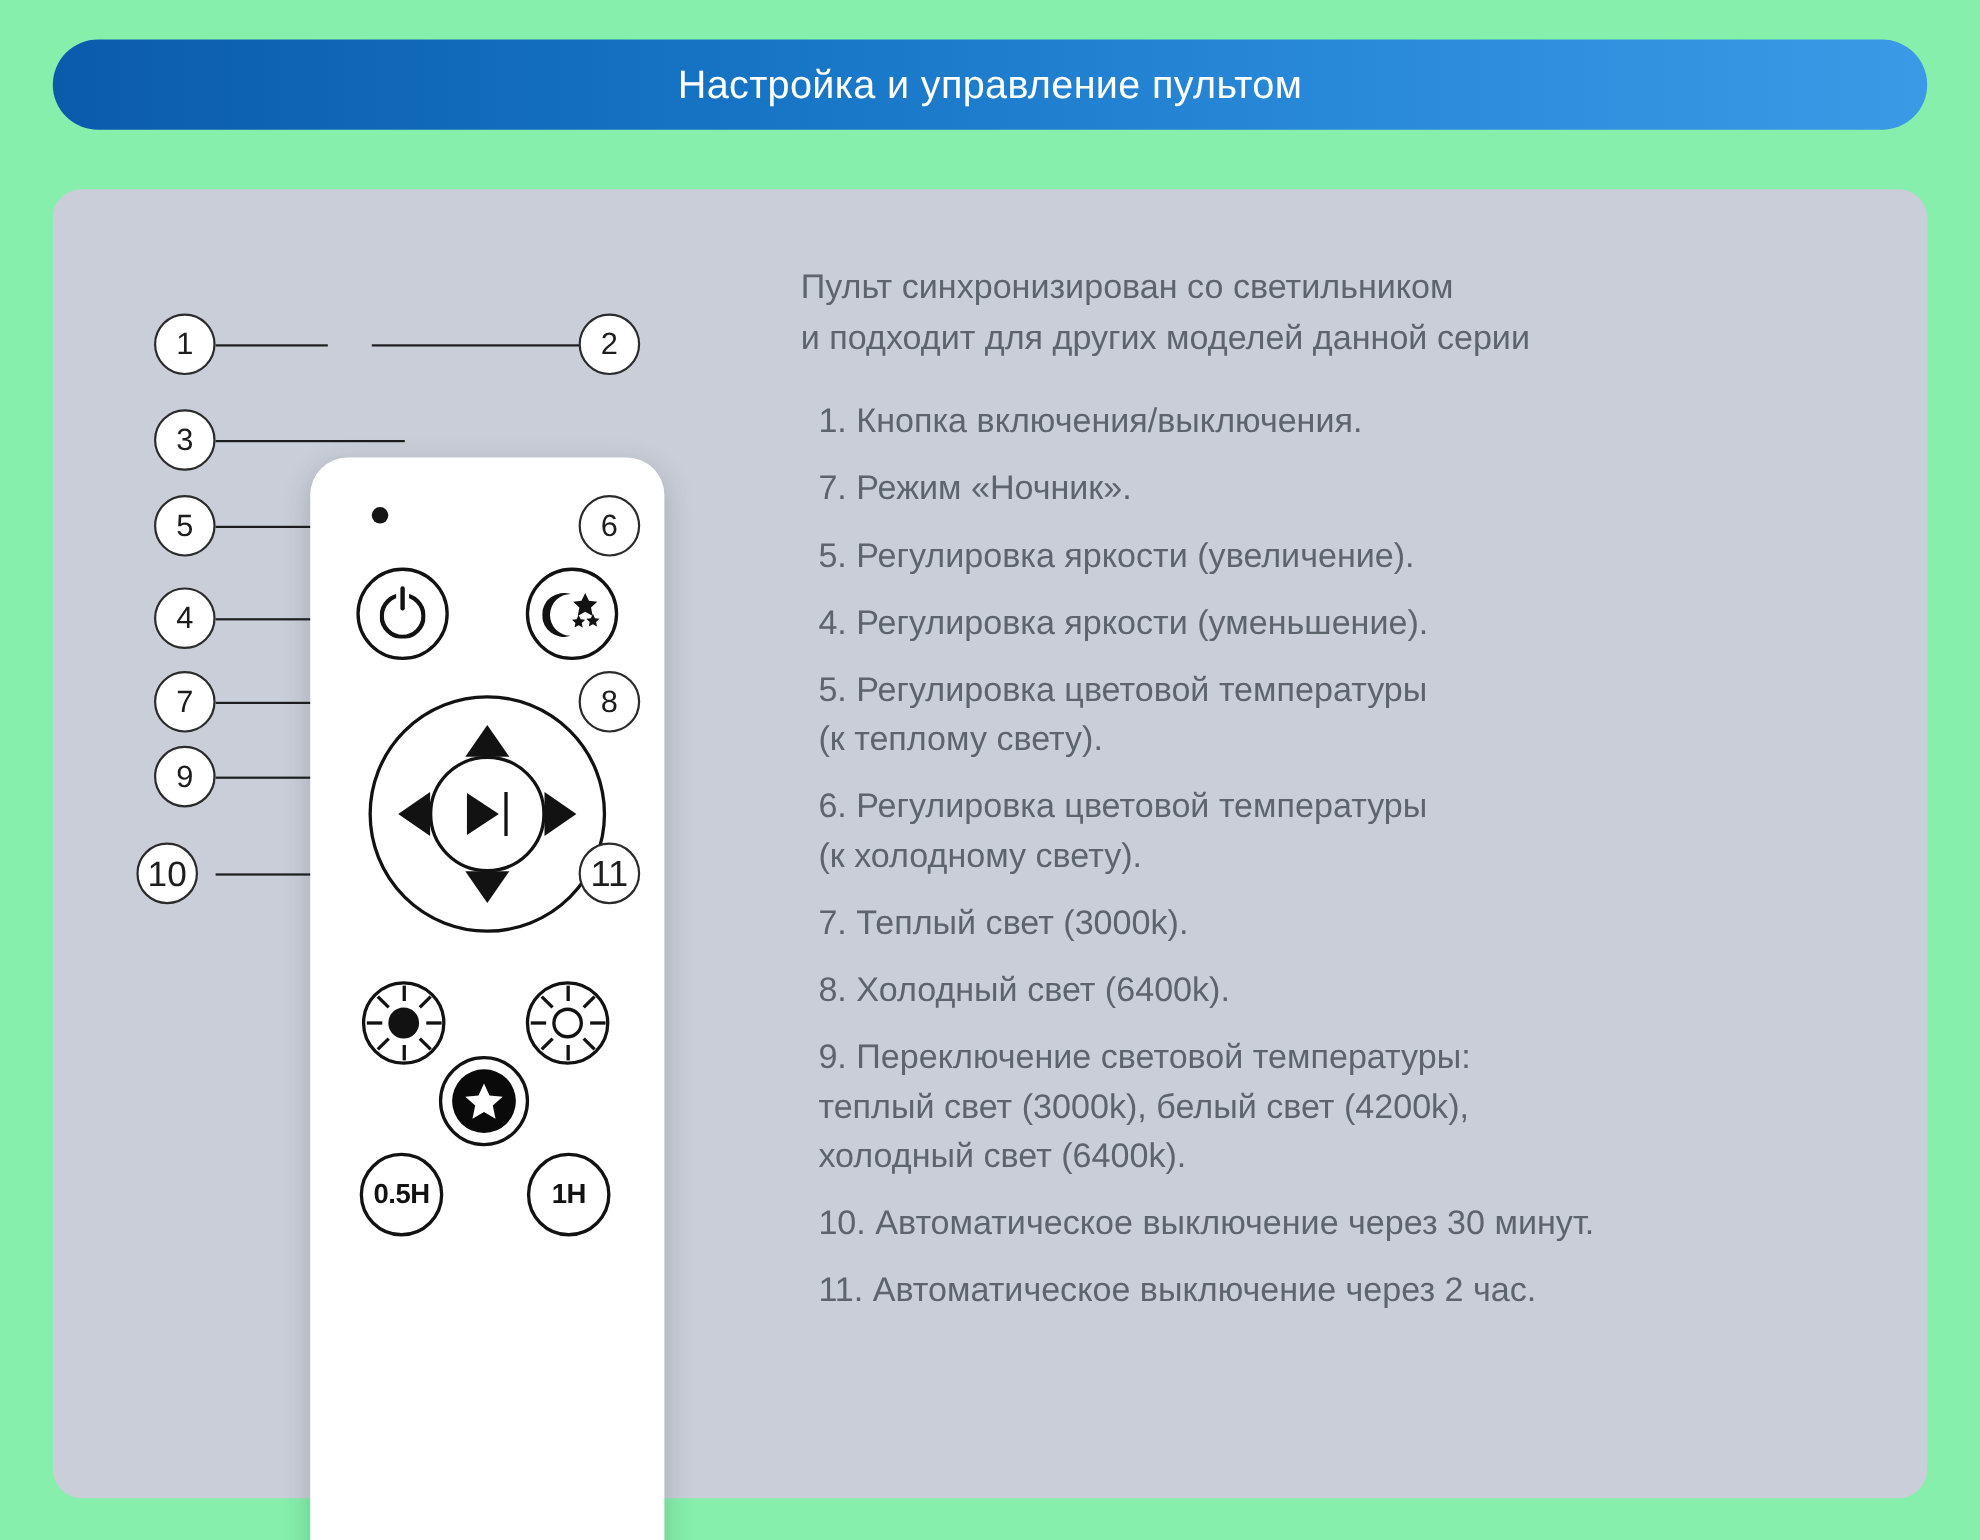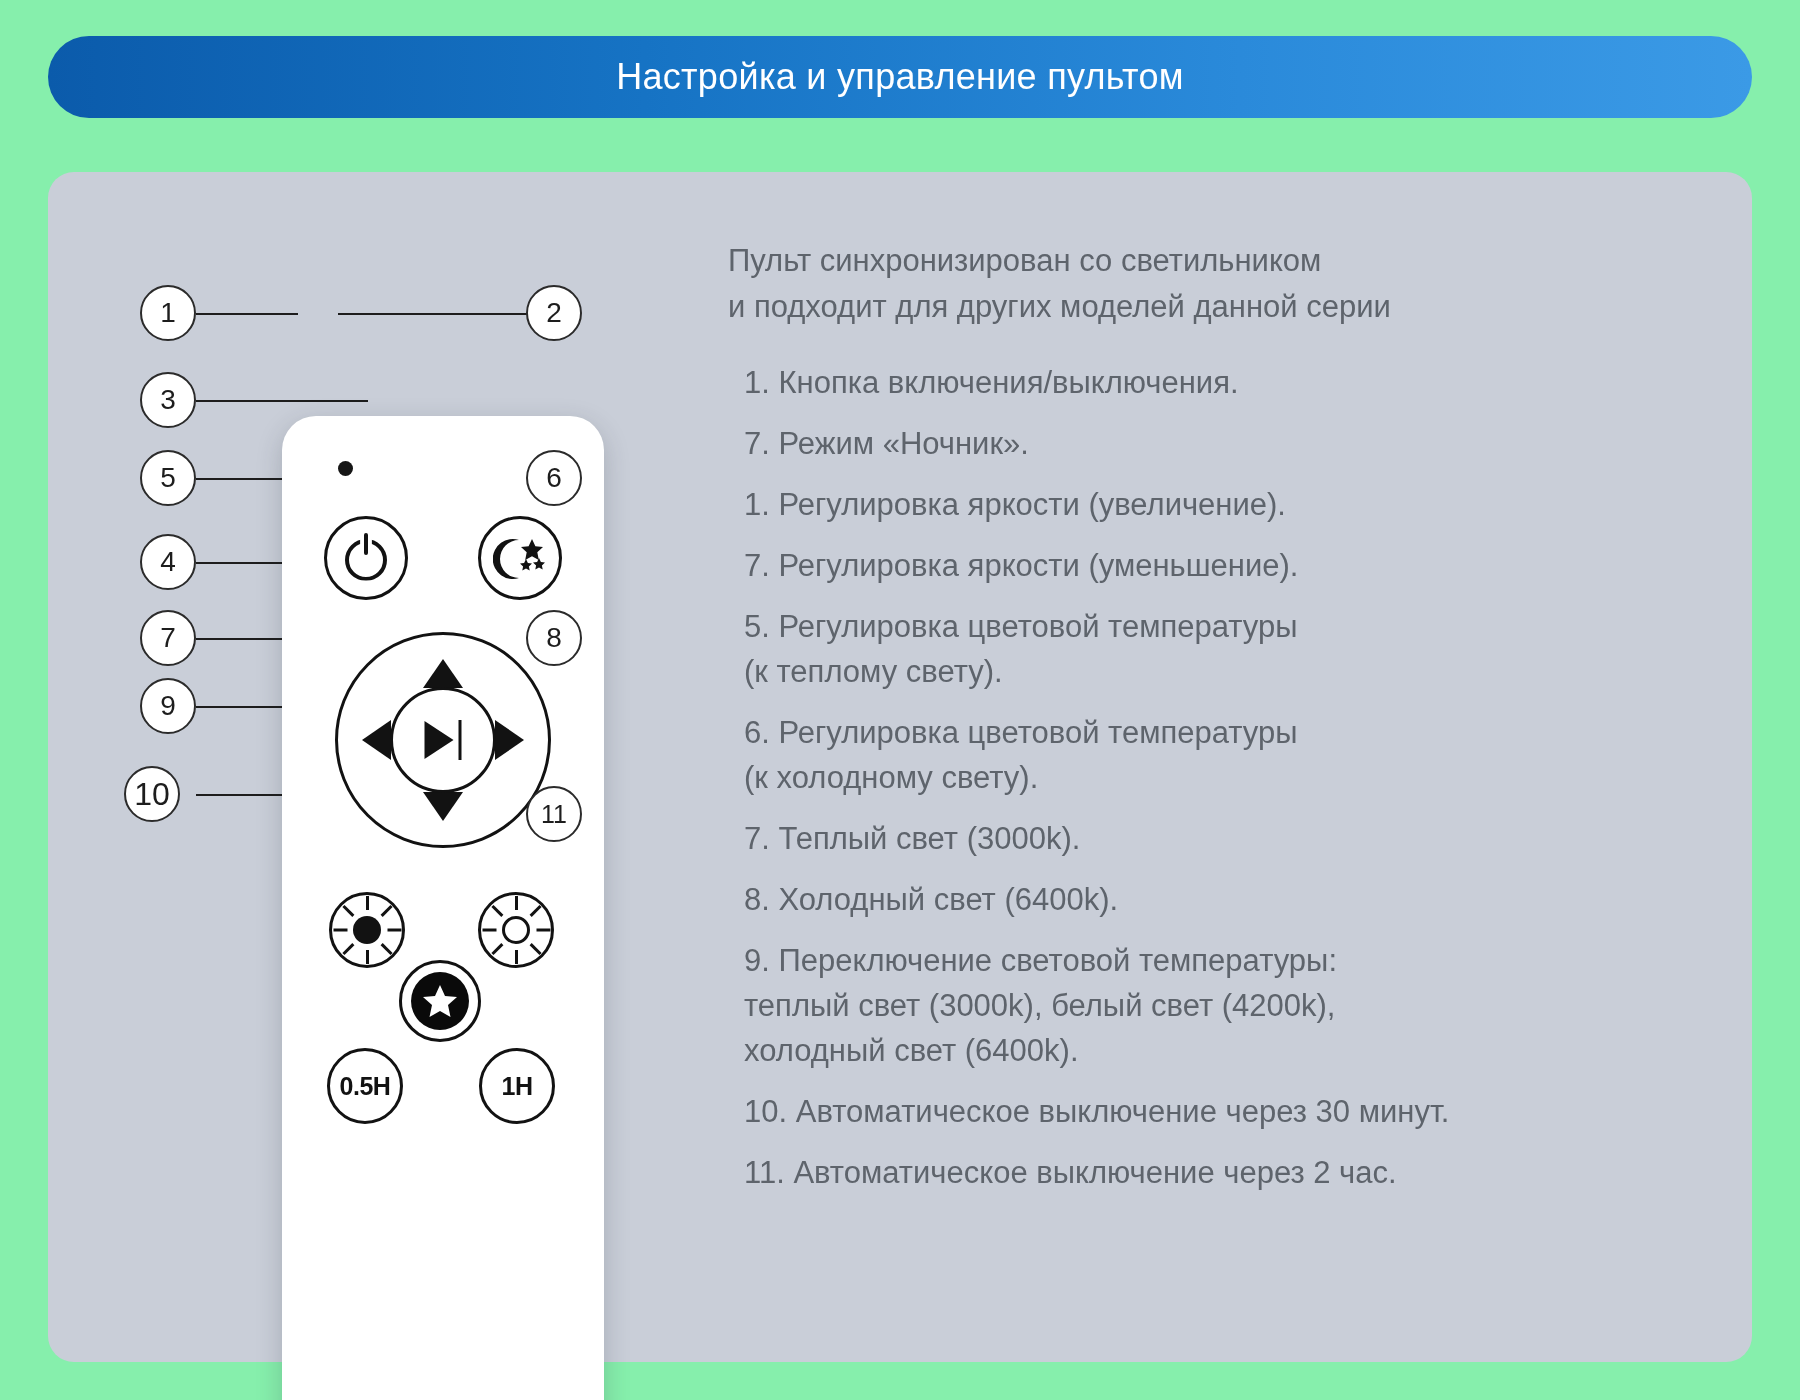--- a/index.html
+++ b/index.html
@@ -389,34 +389,34 @@
       </div>
     <div class="callout" style="left:478px; top:438px;">
         <span>8</span>
       </div>
     <div class="callout" style="left:92px;  top:506px;">
         <span>9</span>
       </div>
     <div class="callout" style="left:76px;  top:594px; font-size:32px;">
         <span>10</span>
       </div>
-    <div class="callout" style="left:478px; top:614px; font-size:25px;">
+    <div class="callout" style="left:478px; top:594px; font-size:33px;">
         <span>11</span>
       </div>
 
   </div>
 
   <div class="info-col">
     <div class="info-intro">Пульт синхронизирован со светильником
 и подходит для других моделей данной серии</div>
     <ul class="info-list">
       <li>1. Кнопка включения/выключения.</li>
       <li>7. Режим «Ночник».</li>
-      <li>1. Регулировка яркости (увеличение).</li>
-      <li>7. Регулировка яркости (уменьшение).</li>
+      <li>5. Регулировка яркости (увеличение).</li>
+      <li>4. Регулировка яркости (уменьшение).</li>
       <li>5. Регулировка цветовой температуры
 (к теплому свету).</li>
       <li>6. Регулировка цветовой температуры
 (к холодному свету).</li>
       <li>7.  Теплый свет (3000k).</li>
       <li>8. Холодный свет (6400k).</li>
       <li>9. Переключение световой температуры:
 теплый свет (3000k), белый свет (4200k),
 холодный свет (6400k).</li>
       <li>10. Автоматическое выключение через 30 минут.</li>

